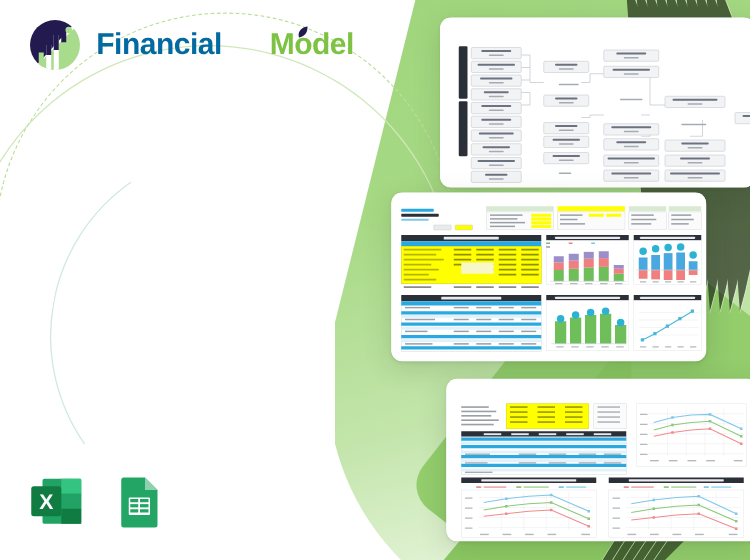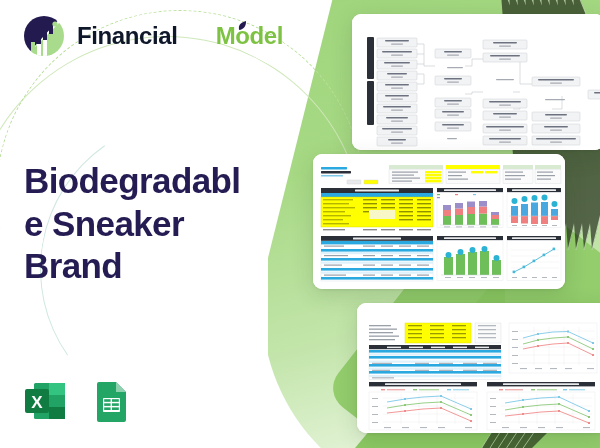--- a/index.html
+++ b/index.html
@@ -53,21 +53,21 @@
   .arc-inner{
     left:40px;top:118px;width:300px;height:300px;
     border:1.4px solid #d3ead9;border-color:transparent transparent transparent #cfe8e0;
     transform:rotate(10deg);
   }
 
   
   .logo-row{position:absolute;left:22px;top:14px;display:flex;align-items:center;gap:11px;}
   .logo-mark{width:44px;height:44px;position:relative;flex:0 0 auto;}
   .logo-text{font-size:24px;font-weight:700;letter-spacing:-0.4px;line-height:1;white-space:nowrap;}
-  .lt-dark{color:#0f172a;}
+  .lt-dark{color:#0369a1;}
   .lt-green{color:#7dc242;margin-left:32px;}
 
   
   .headline{
     position:absolute;left:24px;top:160px;width:250px;
     font-size:35px;line-height:1.22;font-weight:700;color:#241c52;
     letter-spacing:-0.6px;
   }
 
   
@@ -145,25 +145,20 @@
           <circle cx="33" cy="10" r="2.6" fill="#a8dc8c"></circle>
         </g>
         <circle cx="22" cy="22" r="20" fill="none" stroke="#ffffff" stroke-width="0"></circle>
       </svg>
     </div>
     <div class="logo-text"><span class="lt-dark">Financial</span> <span class="lt-green" style="position:relative;"><span>Model</span><svg width="9" height="11" viewBox="0 0 9 11" style="position:absolute;left:22px;top:-1px;">
             <path d="M8 0 C 2 1.5 0 5 1.2 9 C 5.5 8.5 8.3 5 8 0 Z" fill="#231b50"></path>
           </svg></span></div>
   </div>
 
-  <div class="headline">
-    <div>Biodegradabl</div>
-    <div>e Sneaker</div>
-    <div>Brand</div>
-  </div>
 
   <div class="app-icons">
     <div class="app-ico">
       <svg width="46" height="46" viewBox="0 0 46 46">
         <rect x="12" y="5" width="31" height="36" rx="1.5" fill="#21a366"></rect>
         <rect x="27" y="5" width="16" height="12" fill="#33c481"></rect>
         <rect x="27" y="17" width="16" height="12" fill="#21a366"></rect>
         <rect x="27" y="29" width="16" height="12" fill="#107c41"></rect>
         <rect x="12" y="17" width="15" height="12" fill="#185c37" opacity="0.25"></rect>
         <rect x="3" y="11" width="24" height="24" rx="2" fill="#107c41"></rect>

